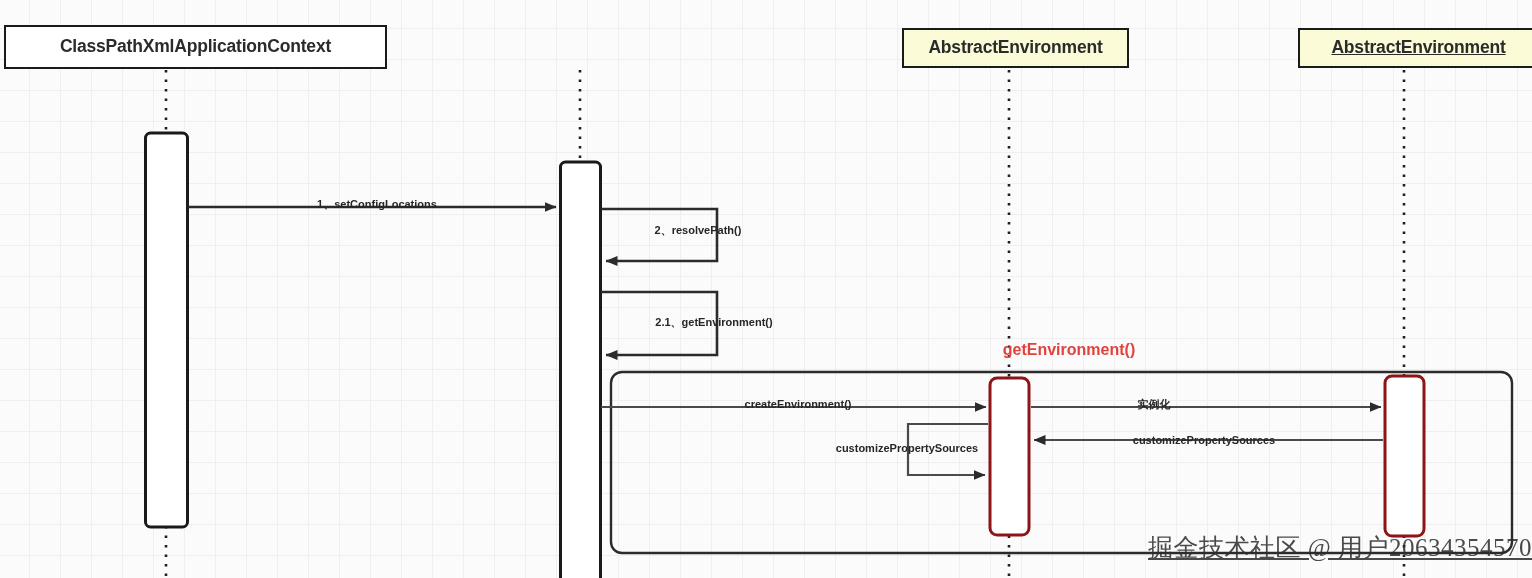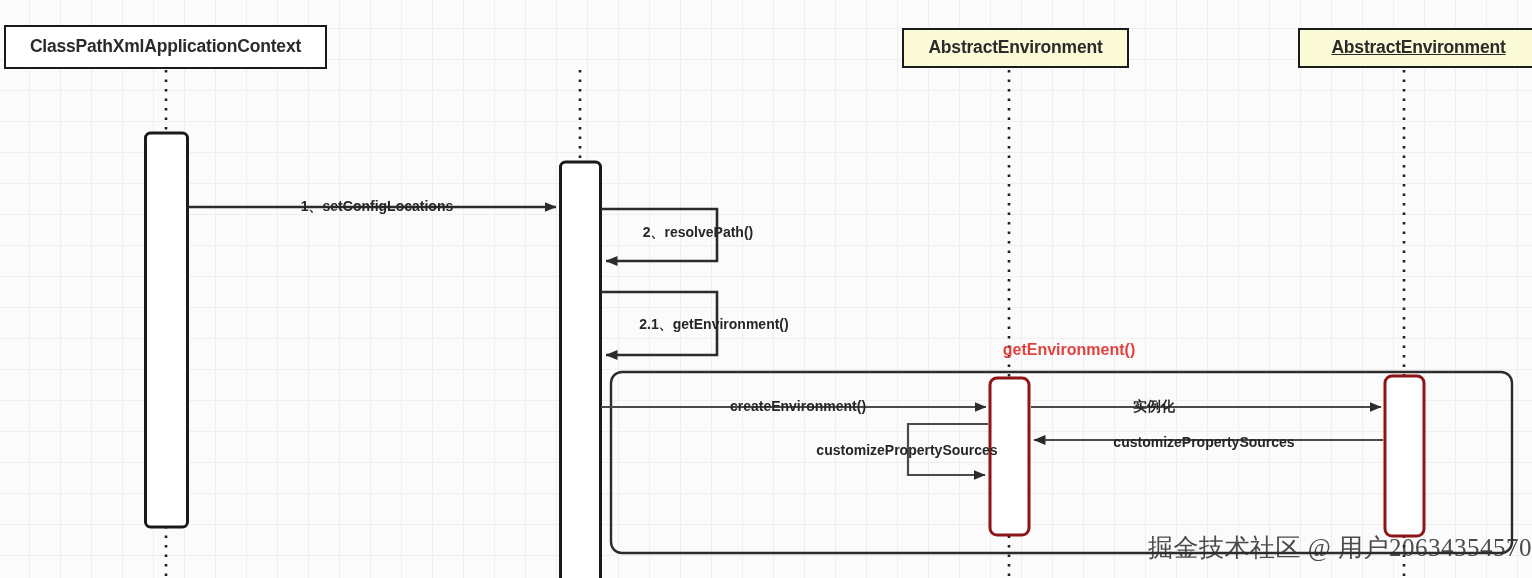--- a/index.html
+++ b/index.html
@@ -38,21 +38,21 @@
     white-space: nowrap;
     line-height: 1;
   }
   .participant.plain { background: #ffffff; }
   .participant.tinted { background: #fbfbd7; }
 
   
   .msg-label {
     position: absolute;
     font-weight: bold;
-    font-size: 14px;
+    font-size: 11px;
     color: #262626;
     white-space: nowrap;
     line-height: 1;
   }
   .msg-label.centered { transform: translateX(-50%); }
   .msg-label.red { color: #e0433d; font-size: 16px; }
 
   
   .watermark {
     position: absolute;
@@ -104,21 +104,21 @@
 
     <line x1="601" y1="407" x2="986" y2="407" stroke="#4a4a4a" stroke-width="2.2" marker-end="url(#arrowFilled)"></line>
 
     <line x1="1031" y1="407" x2="1381" y2="407" stroke="#4a4a4a" stroke-width="2.2" marker-end="url(#arrowFilled)"></line>
 
     <line x1="1383" y1="440" x2="1034" y2="440" stroke="#4a4a4a" stroke-width="2.2" marker-end="url(#arrowFilledL)"></line>
 
     <path d="M988,424 L908,424 L908,475 L985,475" fill="none" stroke="#4a4a4a" stroke-width="2.2" marker-end="url(#arrowFilled)"></path>
   </svg>
 
-  <div class="participant plain" style="left:4px; top:25px; width:323px; height:44px;">
+  <div class="participant plain" style="left:4px; top:25px; width:383px; height:44px;">
     <span>ClassPathXmlApplicationContext</span>
   </div>
 
 
   <div class="participant tinted" style="left:902px; top:28px; width:227px; height:40px;">
     <span>AbstractEnvironment</span>
   </div>
 
   <div class="participant tinted" style="left:1298px; top:28px; width:241px; height:40px;text-decoration:underline;">
     <span>AbstractEnvironment</span>
@@ -133,15 +133,15 @@
   <div class="msg-label centered" style="left:798px; top:399px;">createEnvironment()</div>
 
   <div class="msg-label centered" style="left:1154px; top:399px;">实例化</div>
 
   <div class="msg-label centered" style="left:1204px; top:435px;">customizePropertySources</div>
 
   <div class="msg-label centered" style="left:907px; top:443px;">customizePropertySources</div>
 
   <div class="msg-label centered red" style="left:1069px; top:342px;">getEnvironment()</div>
 
-  <div class="watermark" style="left:1148px; top:531px;">掘金技术社区 @ 用户20634354570</div>
+  <div class="watermark" style="left:1148px; top:531px;text-decoration:underline;">掘金技术社区 @ 用户20634354570</div>
 
 </div>
 
 </body></html>

